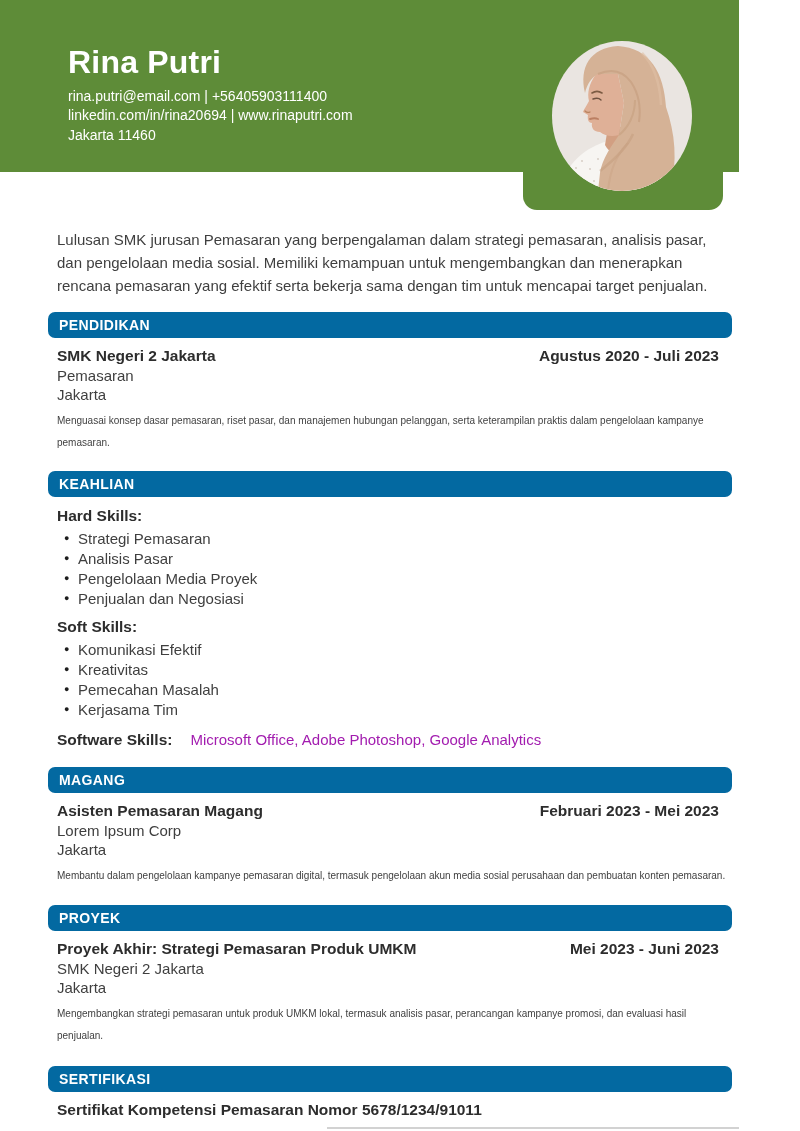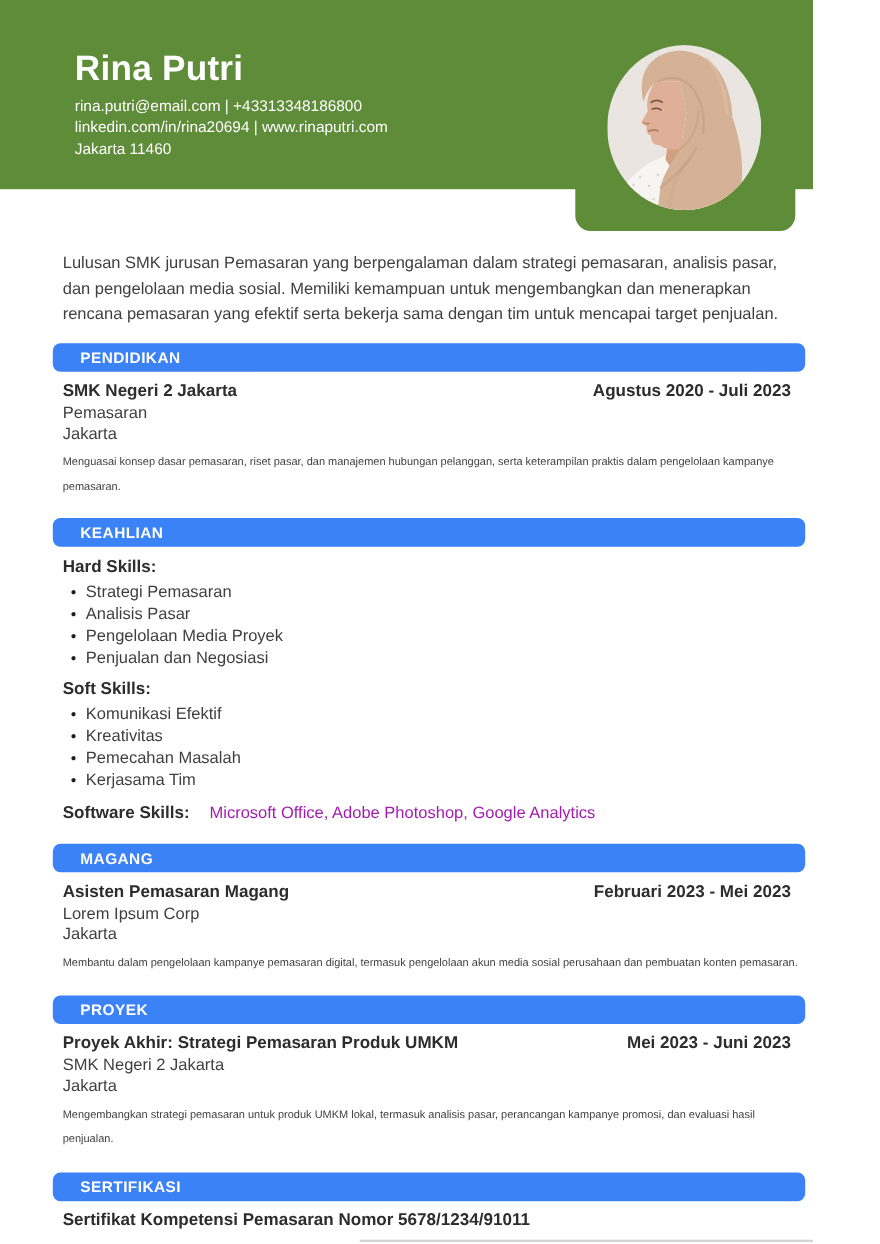--- a/index.html
+++ b/index.html
@@ -39,24 +39,24 @@
   .photo svg { display:block; width:100%; height:100%; }
   
   .content { position:absolute; left:48px; top:227px; width:684px; }
   .summary {
     margin:0 4px 0 9px;
     font-size:15px; line-height:23px; color:#3f3f3f;
   }
   .section-bar {
     margin-top:15px;
     width:100%; height:26px;
-    background:#3b82f6;
+    background:#0369a1;
     border-radius:7px;
     display:flex; align-items:center;
-    padding-left:25px;
+    padding-left:11px;
   }
   .section-bar span {
     color:#ffffff; font-weight:bold; font-size:14px; letter-spacing:0.4px;
   }
   .entry-head { margin:8px 13px 0 9px; display:flex; justify-content:space-between; }
   .entry-sub  { margin:1px 13px 0 9px; display:flex; justify-content:space-between;flex-direction:column; }
   .entry-title, .entry-date { font-size:15.5px; font-weight:bold; color:#2d2d2d; line-height:19px; }
   .entry-org, .entry-loc { font-size:15px; color:#3f3f3f; line-height:19px; }
   .entry-desc { margin:6px 4px 0 9px; font-size:10px; line-height:22px; color:#3f3f3f; }
   .skill-label { margin:9px 0 0 9px; font-size:15.5px; font-weight:bold; color:#2d2d2d; line-height:19px; }
@@ -122,21 +122,21 @@
       <path d="M46,33 C60,27 71,30 79,41 C87,53 89,67 87,81" stroke="#c19878" fill="none" stroke-width="2" opacity="0.5"></path>
       <path d="M67,94 C77,86 83,73 83,59" stroke="#c19878" fill="none" stroke-width="2" opacity="0.45"></path>
       <path d="M48,130 C62,119 75,107 81,93" stroke="#c49c7c" fill="none" stroke-width="2.5" opacity="0.5"></path>
       <path d="M56,150 C58,128 66,112 76,102" stroke="#c8a081" fill="none" stroke-width="2" opacity="0.4"></path>
       <path d="M90,12 C102,24 108,44 109,64" stroke="#dfc0a5" fill="none" stroke-width="2.5" opacity="0.6"></path>
     </svg>
   </div>
 
   <div class="header-text">
     <div class="name">Rina Putri</div>
-    <div class="contact-line">rina.putri@email.com | +43313348186800</div>
+    <div class="contact-line">rina.putri@email.com | +56405903111400</div>
     <div class="contact-line">linkedin.com/in/rina20694 | www.rinaputri.com</div>
     <div class="contact-line">Jakarta 11460</div>
   </div>
 
   <div class="content">
 
     <p class="summary" style="margin-top:1px">Lulusan SMK jurusan Pemasaran yang berpengalaman dalam strategi pemasaran, analisis pasar, dan pengelolaan media sosial. Memiliki kemampuan untuk mengembangkan dan menerapkan rencana pemasaran yang efektif serta bekerja sama dengan tim untuk mencapai target penjualan.</p>
 
     <div class="section-bar">
       <span>PENDIDIKAN</span>

